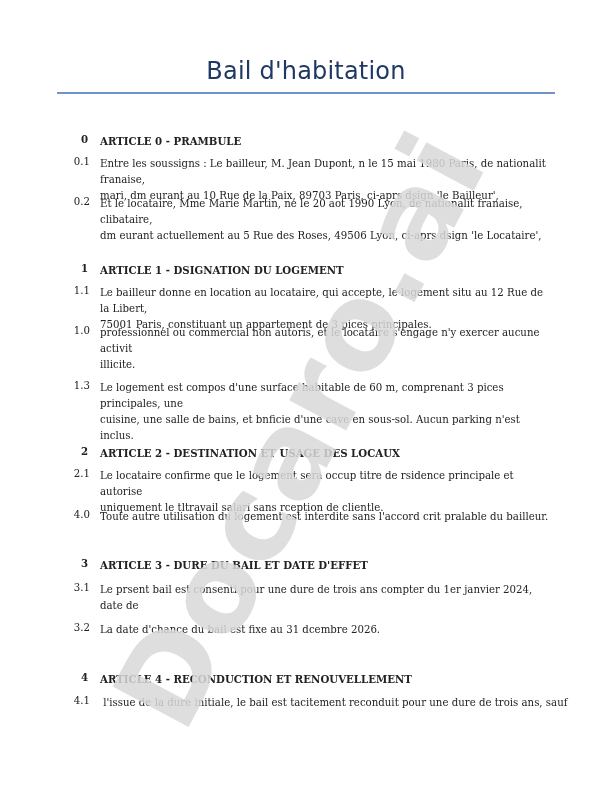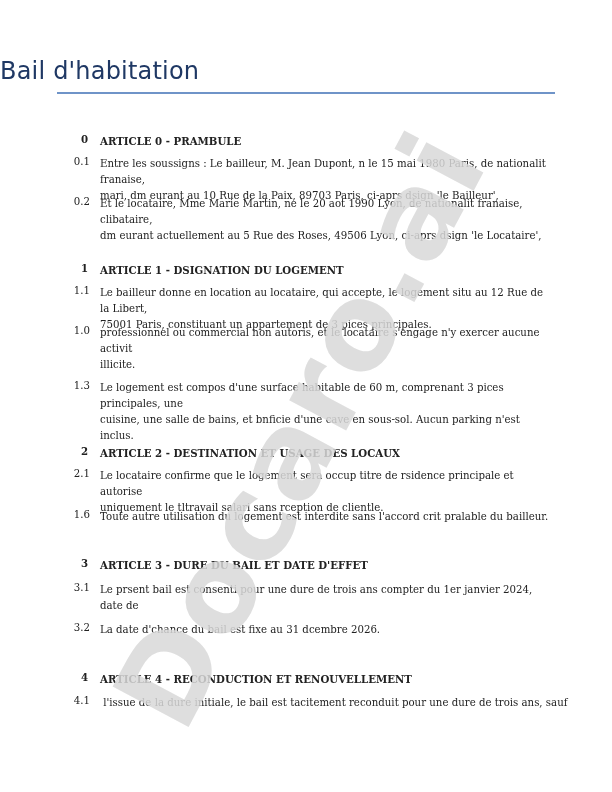--- a/index.html
+++ b/index.html
@@ -1,19 +1,19 @@
 <!DOCTYPE html>
 <html><head>
   <meta charset="utf-8">
   <style>
     html, body { margin: 0; padding: 0; background: #ffffff; }
     body { width: 612px; height: 792px; position: relative; overflow: hidden; }
     .page { position: absolute; left: 0; top: 0; width: 612px; height: 792px; background: #fff; }
     .title {
-      position: absolute; left: 0; top: 57px; width: 612px; 
+      position: absolute; left: 0; top: 57px; width: 612px; text-align: center;
       font-family: "DejaVu Sans", sans-serif; font-size: 24px; color: #1f3864;
       letter-spacing: 0.2px;
     }
     .rule { position: absolute; left: 57px; top: 92px; width: 498px; height: 1.5px; background: #6f94c8; }
     .content {
       position: absolute; left: 0; top: 0; width: 612px;
       font-family: "DejaVu Serif", serif; font-size: 10.2px; color: #222;
     }
     .row { position: absolute; left: 0; width: 612px; }
     .num { position: absolute; width: 90px; text-align: right; left: 0; }
@@ -87,21 +87,21 @@
       <span class="txt h">ARTICLE 2 - DESTINATION ET USAGE DES LOCAUX</span>
     </div>
     <div class="row" style="top:468px">
       <span class="num">2.1</span>
       <div class="txt">
         <div>Le locataire confirme que le logement sera occup  titre de rsidence principale et autorise</div>
         <div>uniquement le tltravail salari sans rception de clientle.</div>
       </div>
     </div>
     <div class="row" style="top:509px">
-      <span class="num">1.6</span>
+      <span class="num">4.0</span>
       <div class="txt">
         <div>Toute autre utilisation du logement est interdite sans l'accord crit pralable du bailleur.</div>
       </div>
     </div>
 
     <div class="row" style="top:557px">
       <span class="num h">3</span>
       <span class="txt h">ARTICLE 3 - DURE DU BAIL ET DATE D'EFFET</span>
     </div>
     <div class="row" style="top:582px">

